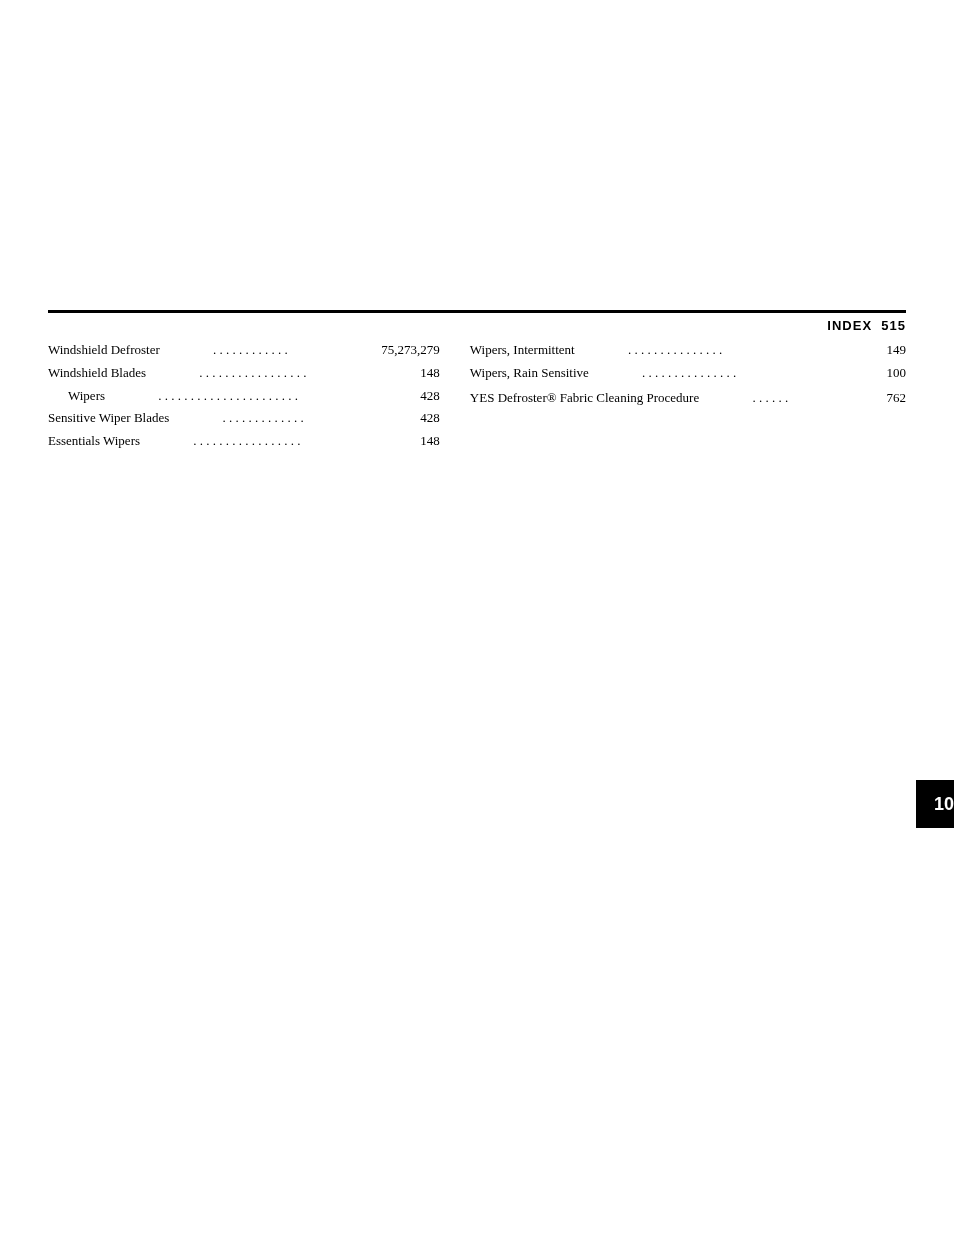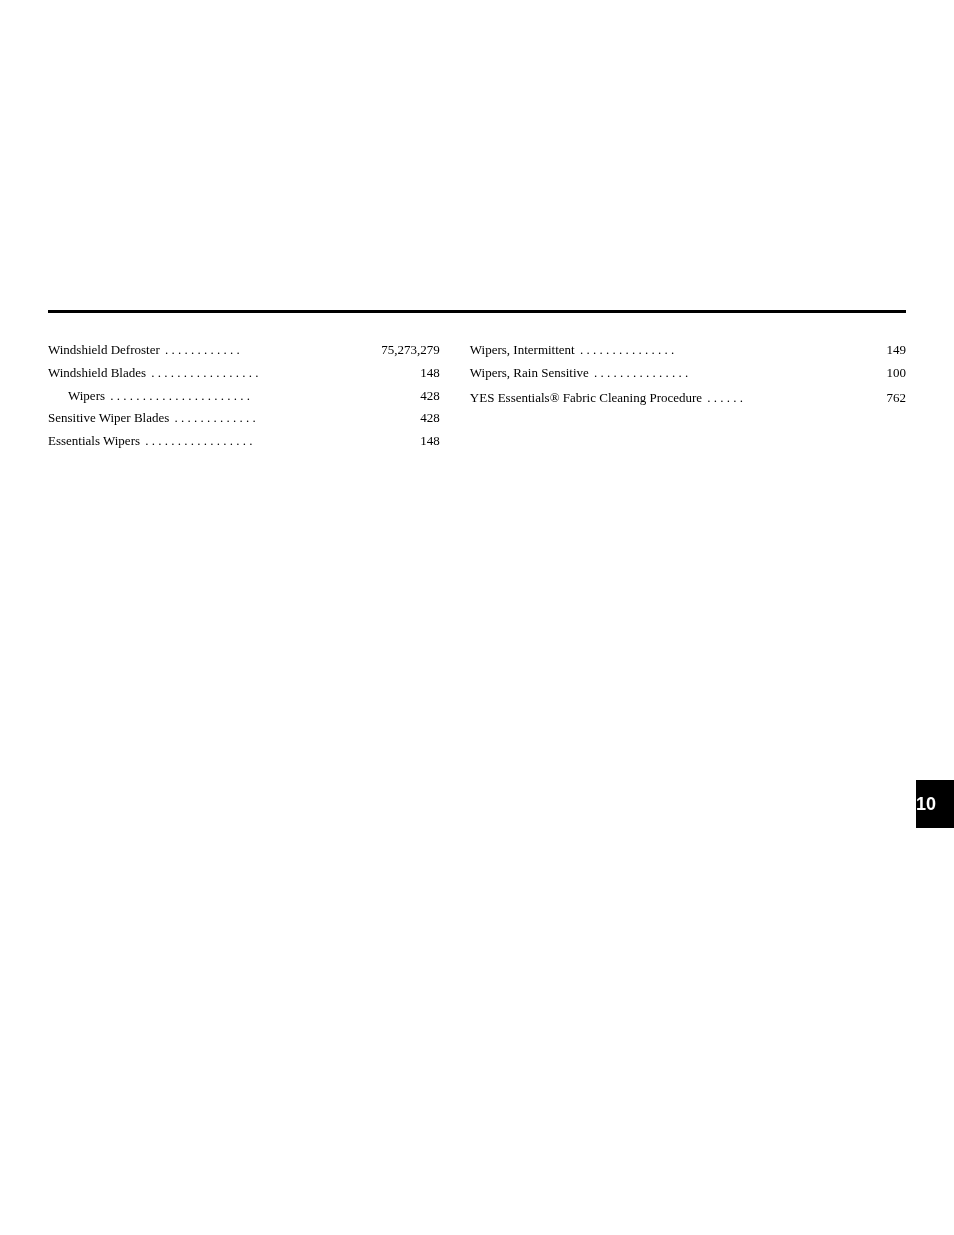--- a/index.html
+++ b/index.html
@@ -73,20 +73,21 @@
       width: 52%;
       padding-left: 10px;
     }
 
     .index-entry {
       display: flex;
       align-items: flex-start;
       margin-bottom: 2px;
       font-size: 13px;
       line-height: 1.6;
+      gap: 48px;
     }
 
     .index-entry.sub-entry {
       padding-left: 20px;
     }
 
     .entry-term {
       white-space: nowrap;
       flex-shrink: 0;
     }
@@ -106,37 +107,42 @@
     
     .chapter-tab {
       position: absolute;
       right: 0;
       top: 780px;
       width: 38px;
       height: 48px;
       background: #000000;
       display: flex;
       align-items: center;
-      justify-content: flex-start;
+      justify-content: flex-end;
     }
 
     .chapter-tab-number {
       color: #ffffff;
       font-family: Arial, Helvetica, sans-serif;
       font-size: 18px;
       font-weight: bold;
     }
   </style>
 </head>
 <body>
 
 <div class="page-container">
 
   <div class="top-rule"></div>
 
+  <div class="header-row">
+    <span class="index-label">
+      <span>INDEX</span>&nbsp;&nbsp;<span>515</span>
+    </span>
+  </div>
 
   <div class="index-content">
 
     <div class="col-left">
 
       <div class="index-entry">
         <span class="entry-term">Windshield Defroster</span>
         <span class="entry-dots">&nbsp;. . . . . . . . . . . .</span>
         <span class="entry-page">75,273,279</span>
       </div>
@@ -175,21 +181,21 @@
         <span class="entry-page">149</span>
       </div>
 
       <div class="index-entry">
         <span class="entry-term">Wipers, Rain Sensitive</span>
         <span class="entry-dots">&nbsp;. . . . . . . . . . . . . . .</span>
         <span class="entry-page">100</span>
       </div>
 
       <div class="index-entry" style="margin-top: 4px;">
-        <span class="entry-term">YES Essentials® Fabric Cleaning Procedure</span>
+        <span class="entry-term">YES Defroster® Fabric Cleaning Procedure</span>
         <span class="entry-dots">&nbsp;. . . . . .</span>
         <span class="entry-page">762</span>
       </div>
 
     </div>
   </div>
 
   <div class="chapter-tab">
     <span class="chapter-tab-number">10</span>
   </div>

